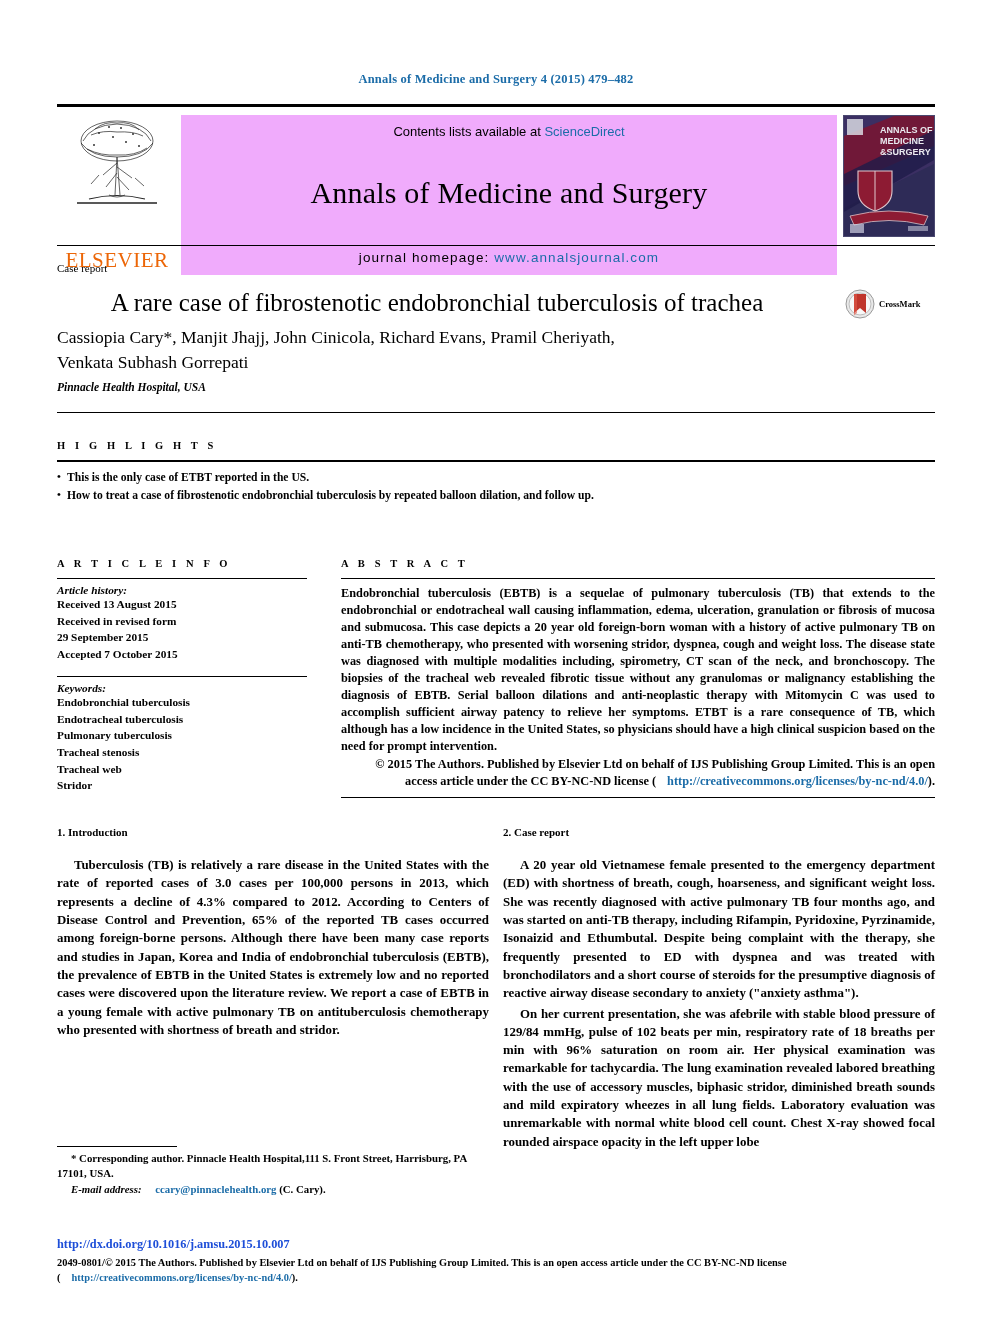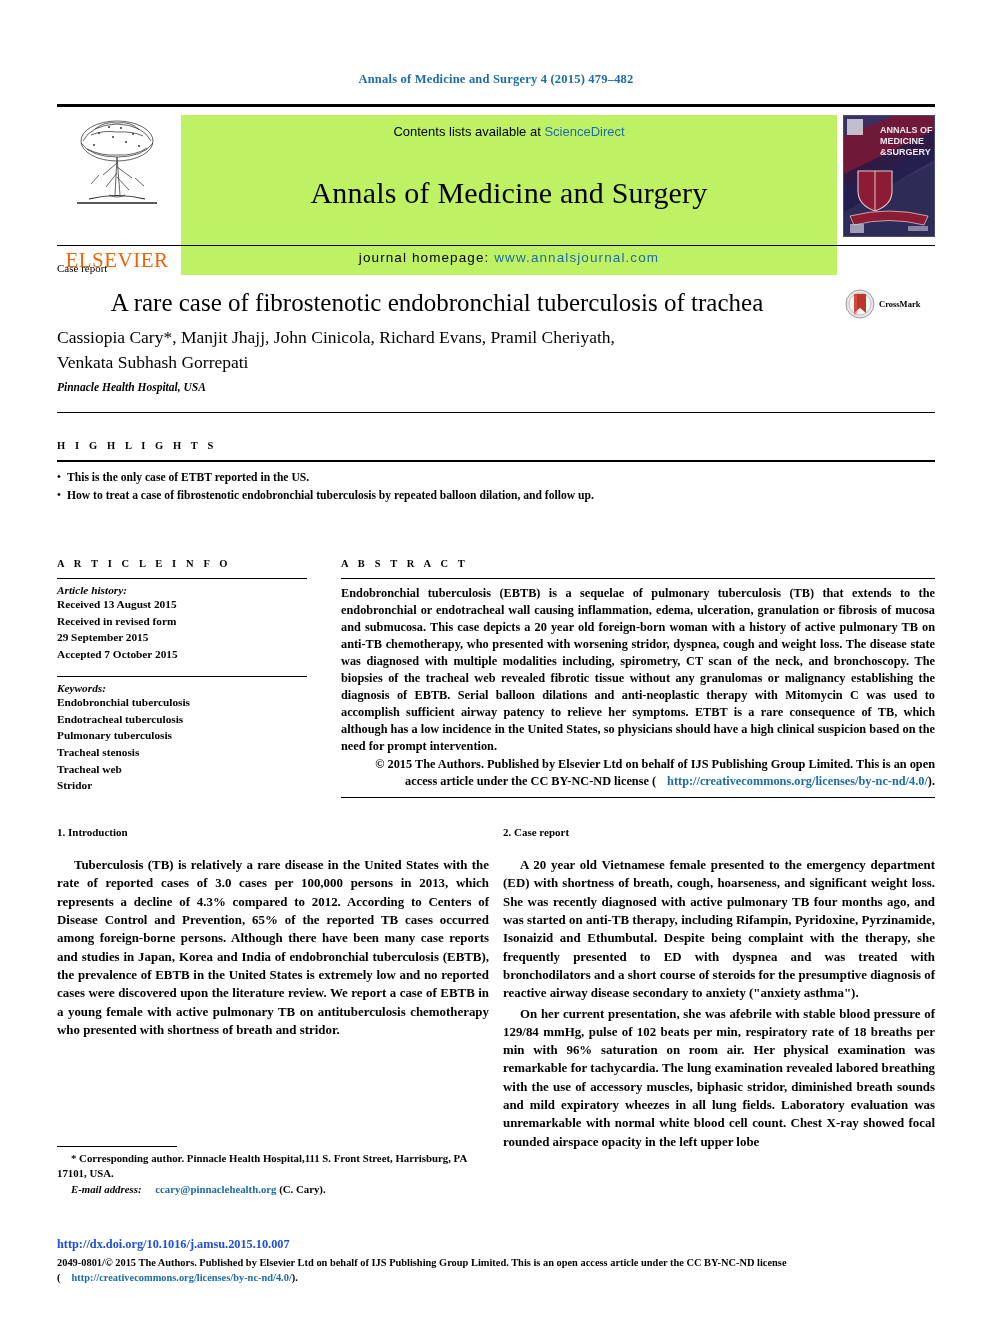--- a/index.html
+++ b/index.html
@@ -59,21 +59,21 @@
   .elsevier-word {
     font-family: "Liberation Serif", serif;
     font-size: 21px;
     letter-spacing: .5px;
     color: #ec6607;
     font-weight: normal;
     margin-top: 1px;
   }
   .journal-band {
     flex: 1 1 auto;
-    background: #bef264;
+    background: #f0abfc;
     margin-left: 4px;
     margin-right: 6px;
     text-align: center;
     padding: 9px 0 10px 0;
     display: flex;
     flex-direction: column;
     justify-content: space-between;
   }
   .contents-line {
     font-size: 13px;

